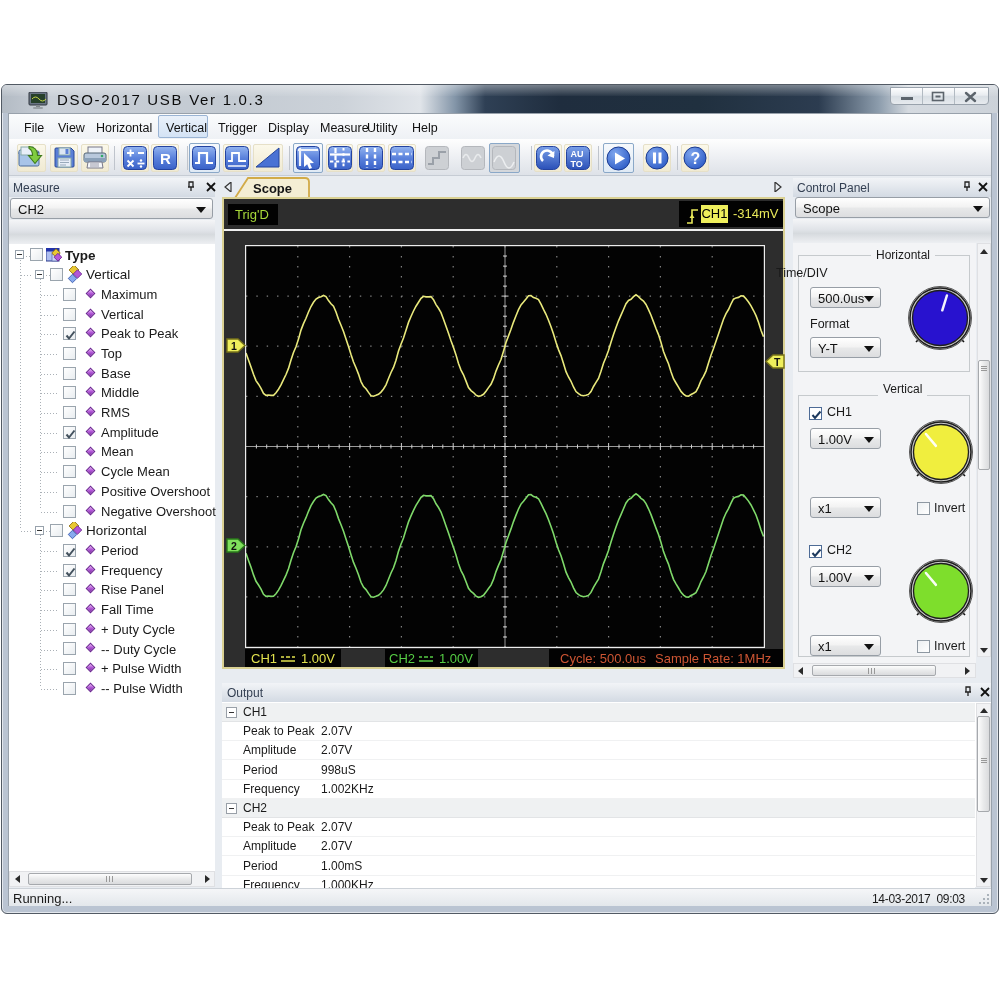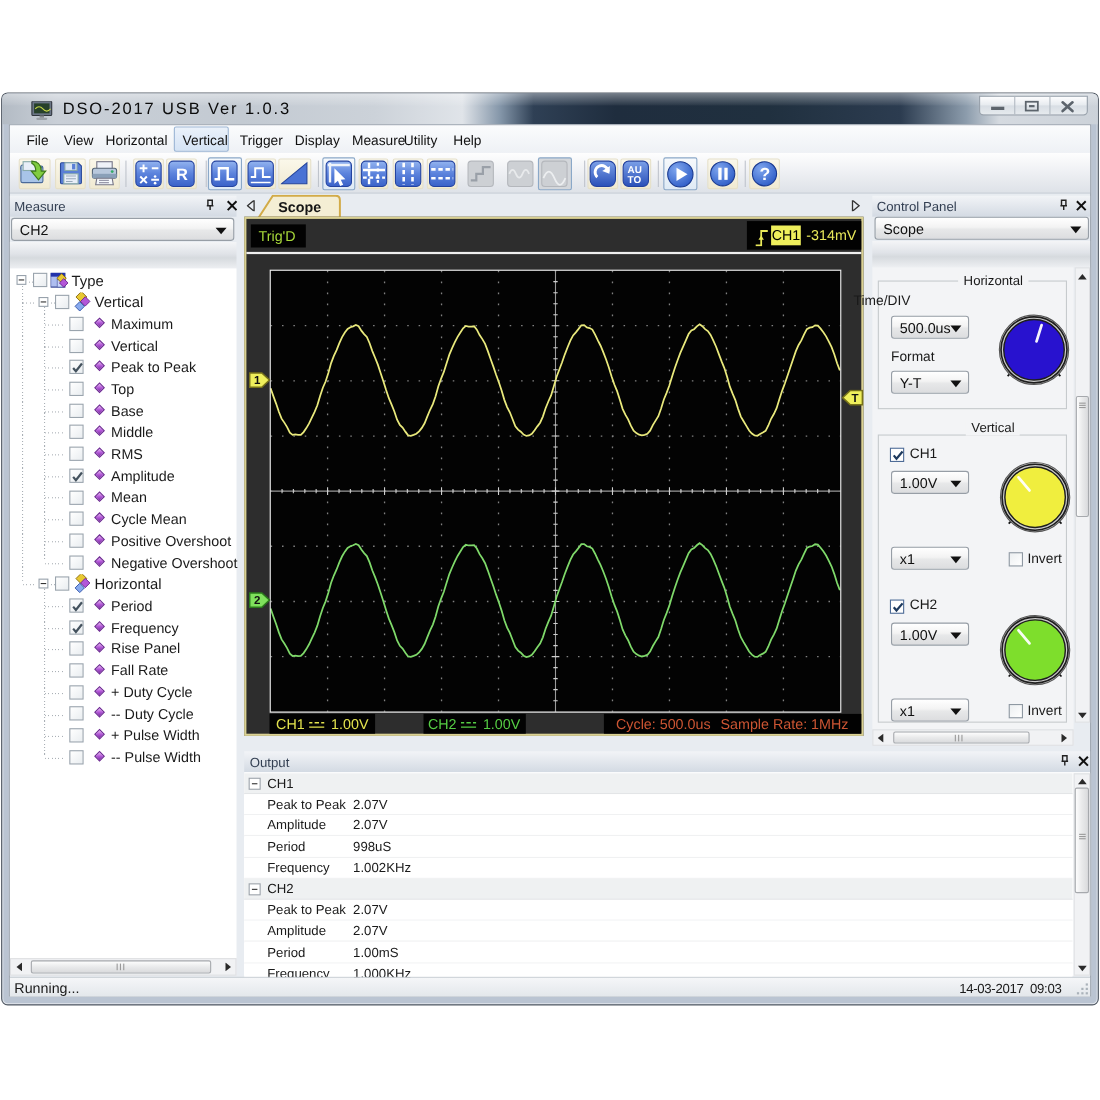--- a/index.html
+++ b/index.html
@@ -291,21 +291,21 @@
 <div class="exp" style="left:15px;top:250px;"></div>
 <div class="doth" style="left:26px;top:256px;width:4px;"></div>
 <div class="cb" style="left:30px;top:248px;"></div>
 <svg class="a" style="left:46px;top:248px" width="16" height="16" viewBox="0 0 16 16">
 <rect x="0" y="0" width="13" height="13" fill="#aebef0" stroke="#2a3a8c"></rect>
 <rect x="0" y="0" width="13" height="3.5" fill="#2233aa"></rect>
 <rect x="6" y="6" width="6" height="7" fill="#c8d4f8" stroke="#5566aa" stroke-width=".7"></rect>
 <rect x="7" y="2" width="6" height="6" transform="rotate(45 10 5)" fill="#e8c832" stroke="#8a6a10" stroke-width=".8"></rect>
 <rect x="9.2" y="6.5" width="5.5" height="5.5" transform="rotate(45 12 9.2)" fill="#b357d8" stroke="#6a2590" stroke-width=".8"></rect>
 </svg>
-<div class="tlabel" style="left:65px;top:248px;font-weight:normal;font-size:13.5px;">Type</div>
+<div class="tlabel" style="left:65px;top:248px;font-weight:bold;font-size:13.5px;">Type</div>
 <div class="doth" style="left:21px;top:275px;width:10px;"></div>
 <div class="exp" style="left:35px;top:270px;"></div>
 <div class="doth" style="left:46px;top:275px;width:4px;"></div>
 <div class="cb" style="left:50px;top:268px;"></div>
 <svg class="a" style="left:66px;top:266px" width="18" height="18" viewBox="0 0 18 18">
 <rect x="4.5" y="0.5" width="7" height="7" transform="rotate(45 8 4)" fill="#e8c832" stroke="#8a6a10" stroke-width=".8"></rect>
 <rect x="8.5" y="5" width="6" height="6" transform="rotate(45 11.5 8)" fill="#b357d8" stroke="#6a2590" stroke-width=".8"></rect>
 <rect x="3.5" y="9.5" width="6" height="6" transform="rotate(45 6.5 12.5)" fill="#88aaee" stroke="#3355aa" stroke-width=".8"></rect>
 </svg>
 <div class="tlabel" style="left:86px;top:267px;font-size:13.5px;">Vertical</div>
@@ -383,21 +383,21 @@
     </svg></div>
 <div class="dia" style="left:87px;top:566px;"></div>
 <div class="tlabel" style="left:101px;top:563px;">Frequency</div>
 <div class="doth" style="left:41px;top:590px;width:18px;"></div>
 <div class="cb" style="left:63px;top:583px;"></div>
 <div class="dia" style="left:87px;top:585px;"></div>
 <div class="tlabel" style="left:101px;top:582px;">Rise Panel</div>
 <div class="doth" style="left:41px;top:610px;width:18px;"></div>
 <div class="cb" style="left:63px;top:603px;"></div>
 <div class="dia" style="left:87px;top:605px;"></div>
-<div class="tlabel" style="left:101px;top:602px;">Fall Rate</div>
+<div class="tlabel" style="left:101px;top:602px;">Fall Time</div>
 <div class="doth" style="left:41px;top:630px;width:18px;"></div>
 <div class="cb" style="left:63px;top:623px;"></div>
 <div class="dia" style="left:87px;top:625px;"></div>
 <div class="tlabel" style="left:101px;top:622px;">+ Duty Cycle</div>
 <div class="doth" style="left:41px;top:650px;width:18px;"></div>
 <div class="cb" style="left:63px;top:642px;"></div>
 <div class="dia" style="left:87px;top:644px;"></div>
 <div class="tlabel" style="left:101px;top:642px;">-- Duty Cycle</div>
 <div class="doth" style="left:41px;top:669px;width:18px;"></div>
 <div class="cb" style="left:63px;top:662px;"></div>

